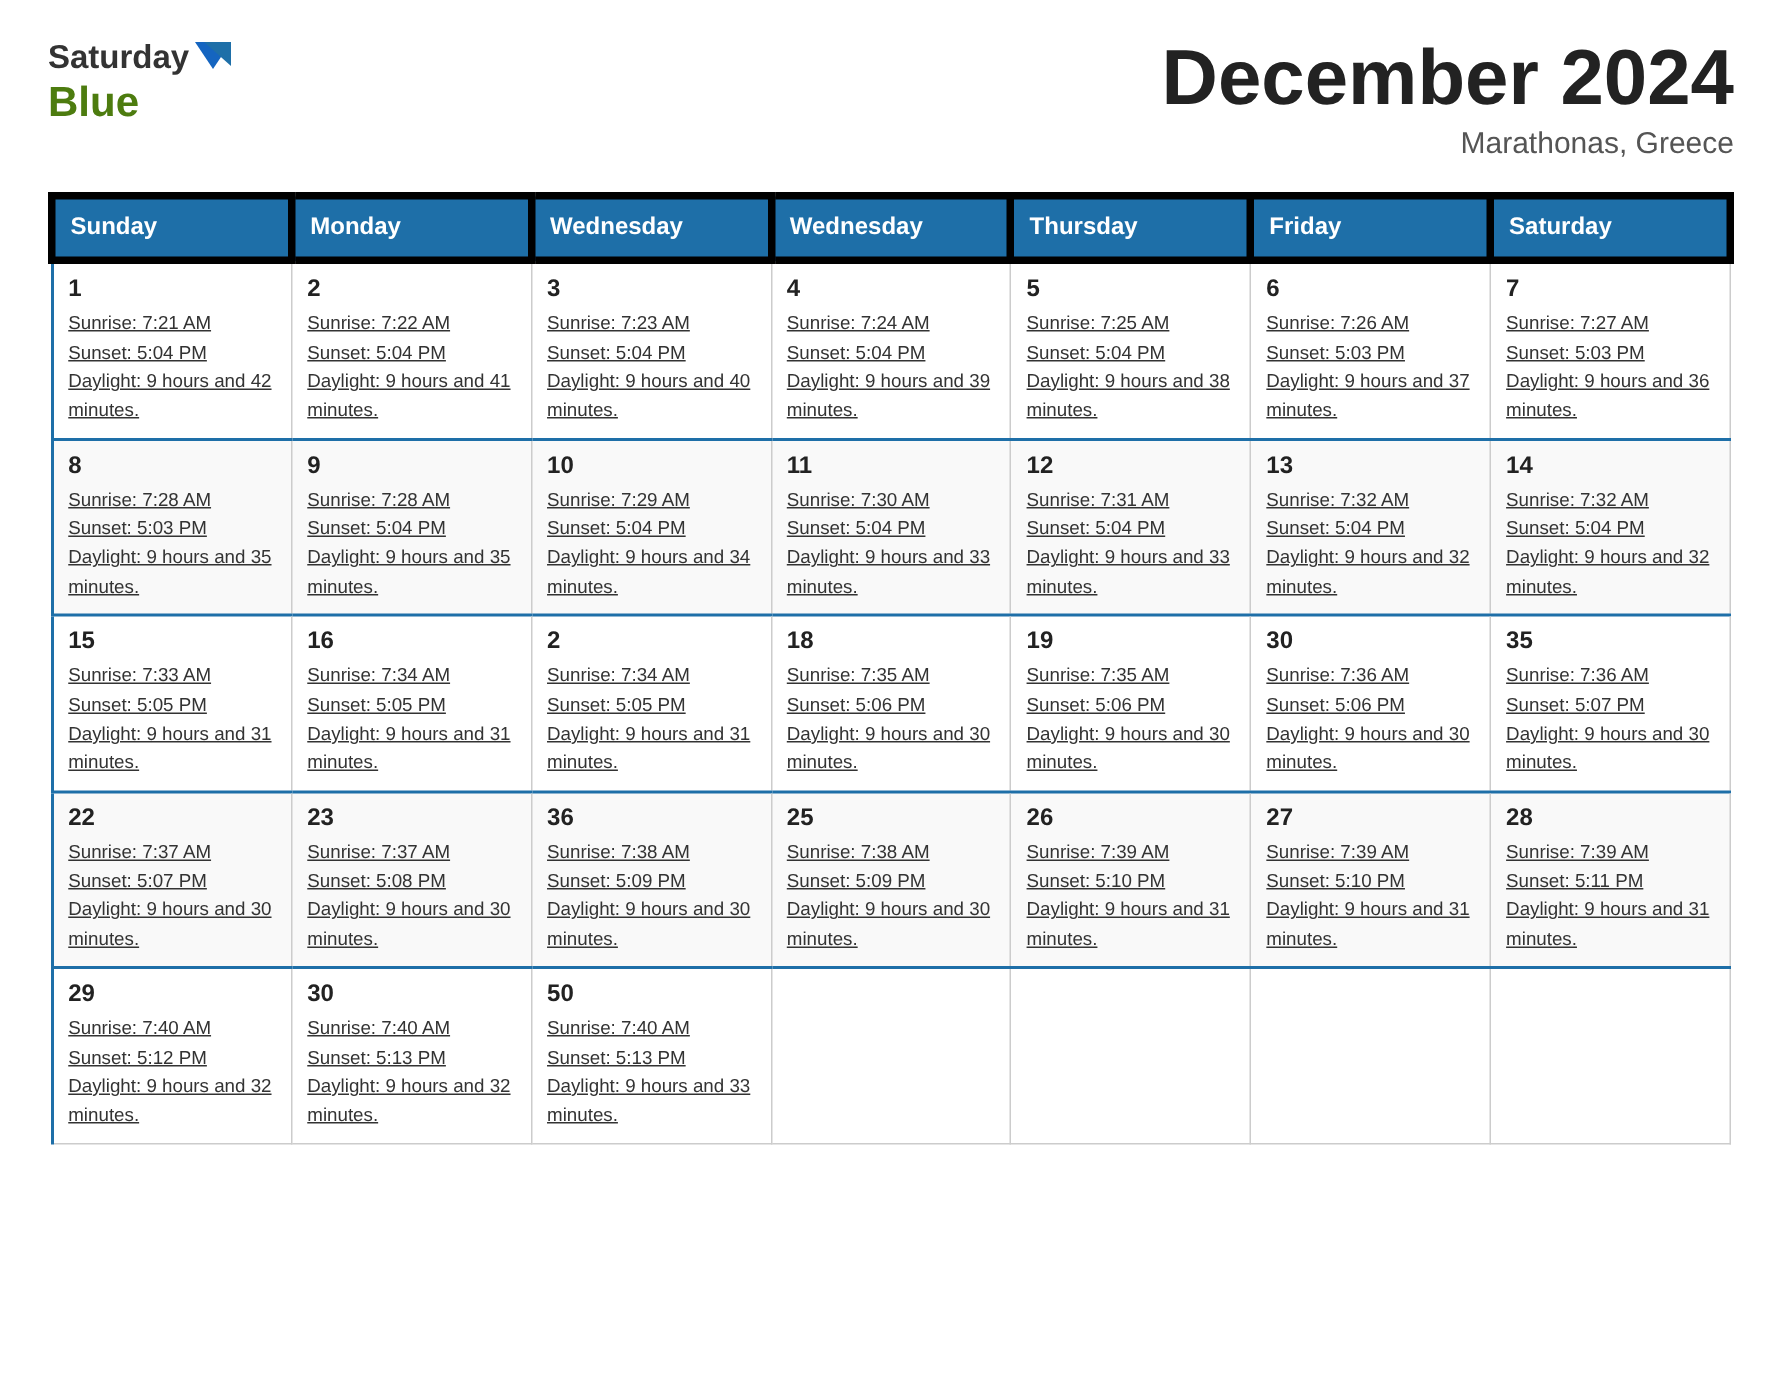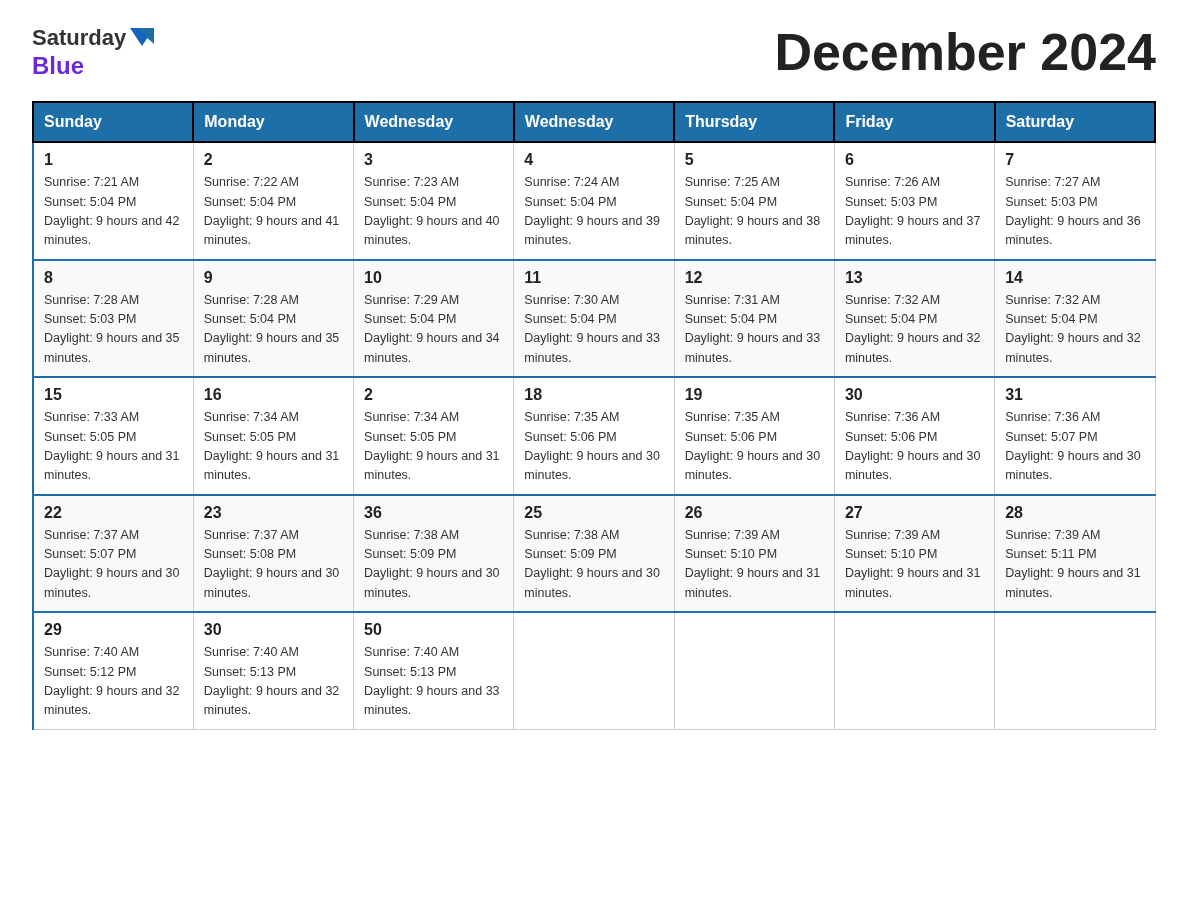--- a/index.html
+++ b/index.html
@@ -19,23 +19,23 @@
     }
 
     .logo-text-general {
       font-size: 22px;
       font-weight: bold;
       color: #333;
       font-family: Arial, sans-serif;
     }
 
     .logo-text-blue {
-      font-size: 24px;
-      font-weight: bold;
-      color: #6d28d9;
+      font-size: 28px;
+      font-weight: bold;
+      color: #4d7c0f;
       font-family: Arial, sans-serif;
     }
 
     .logo-icon {
       width: 28px;
       height: 28px;
       margin-left: 2px;
     }
 
     .logo-wrapper {
@@ -71,21 +71,21 @@
       table-layout: fixed;
     }
 
     .calendar-table thead tr th {
       background-color: #1e6fa8;
       color: #fff;
       font-size: 16px;
       font-weight: bold;
       padding: 10px 10px;
       text-align: left;
-      border: 2px solid #000000;
+      border: 5px solid #000000;
     }
 
     .calendar-table tbody tr td {
       vertical-align: top;
       padding: 8px 10px;
       border: 1px solid #ccc;
       font-size: 13px;
       color: #333;
       height: 110px;
     }
@@ -99,20 +99,21 @@
       font-weight: bold;
       color: #222;
       display: block;
       margin-bottom: 4px;
     }
 
     .day-info {
       font-size: 12.5px;
       color: #333;
       line-height: 1.55;
+      text-decoration: underline;
     }
 
     .calendar-table tbody tr:nth-child(odd) td {
       background-color: #ffffff;
     }
     .calendar-table tbody tr:nth-child(even) td {
       background-color: #f9f9f9;
     }
 
     .calendar-table tbody tr td:first-child {
@@ -133,20 +134,21 @@
       <svg class="logo-icon" viewBox="0 0 28 28" xmlns="http://www.w3.org/2000/svg">
         <polygon points="2,4 26,4 14,22" fill="#1565c0"></polygon>
         <polygon points="8,4 26,4 26,20" fill="#1e6fa8"></polygon>
       </svg>
     </div>
     <span class="logo-text-blue">Blue</span>
   </div>
 
   <div class="title-area">
     <div class="month-title">December 2024</div>
+    <div class="location-title">Marathonas, Greece</div>
   </div>
 </div>
 
 <table class="calendar-table">
   <thead>
     <tr>
       <th>Sunday</th>
       <th>Monday</th>
       <th>Wednesday</th>
       <th>Wednesday</th>
@@ -235,21 +237,21 @@
       </td>
         <td>
         <span class="day-number">19</span>
         <span class="day-info">Sunrise: 7:35 AM<br>Sunset: 5:06 PM<br>Daylight: 9 hours and 30 minutes.</span>
       </td>
         <td>
         <span class="day-number">30</span>
         <span class="day-info">Sunrise: 7:36 AM<br>Sunset: 5:06 PM<br>Daylight: 9 hours and 30 minutes.</span>
       </td>
         <td>
-        <span class="day-number">31</span>
+        <span class="day-number">35</span>
         <span class="day-info">Sunrise: 7:36 AM<br>Sunset: 5:07 PM<br>Daylight: 9 hours and 30 minutes.</span>
       </td>
       </tr>
       <tr class="row-divider">
         <td>
         <span class="day-number">22</span>
         <span class="day-info">Sunrise: 7:37 AM<br>Sunset: 5:07 PM<br>Daylight: 9 hours and 30 minutes.</span>
       </td>
         <td>
         <span class="day-number">23</span>

